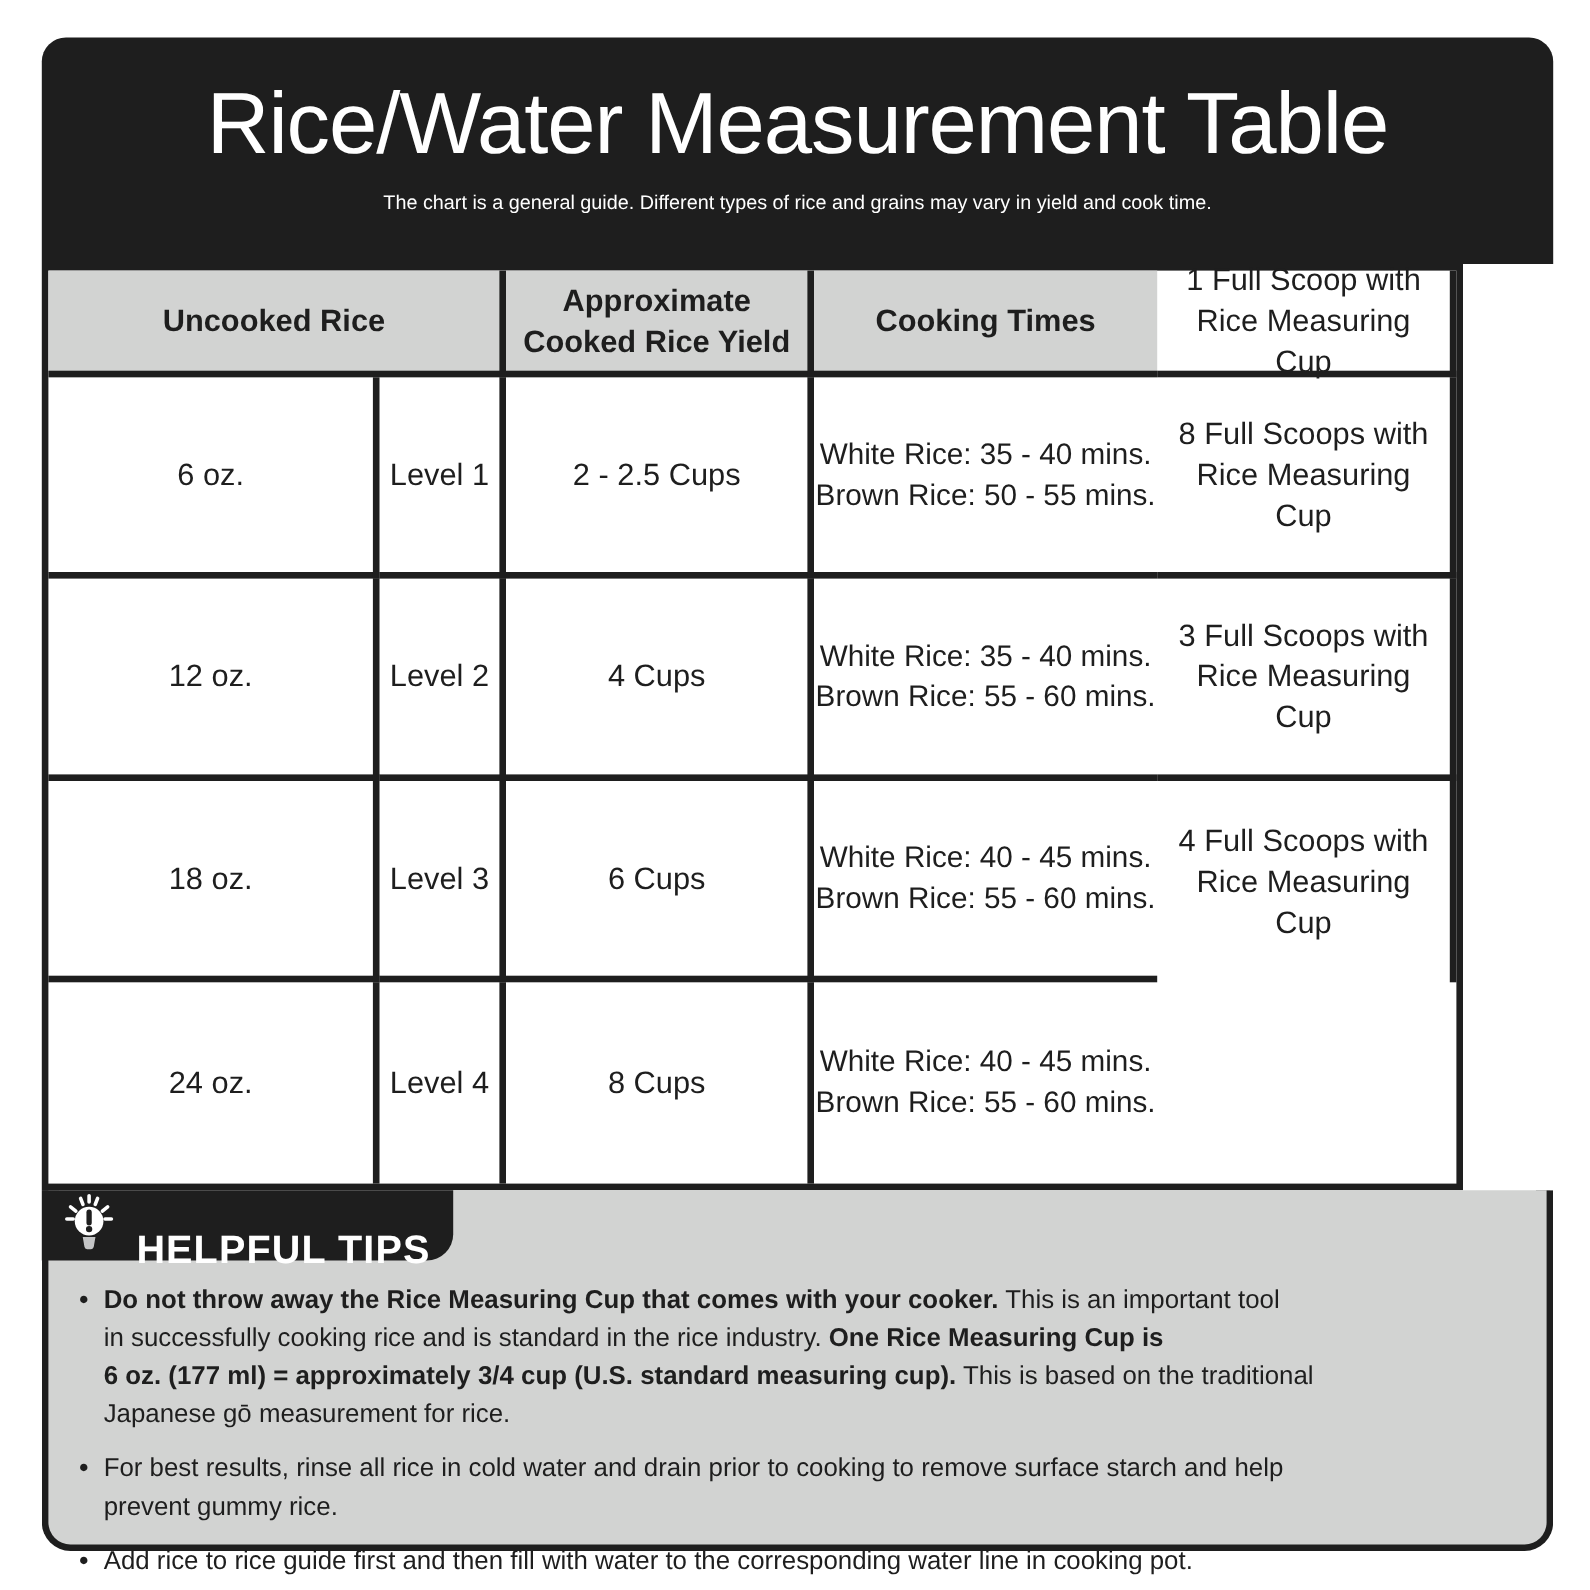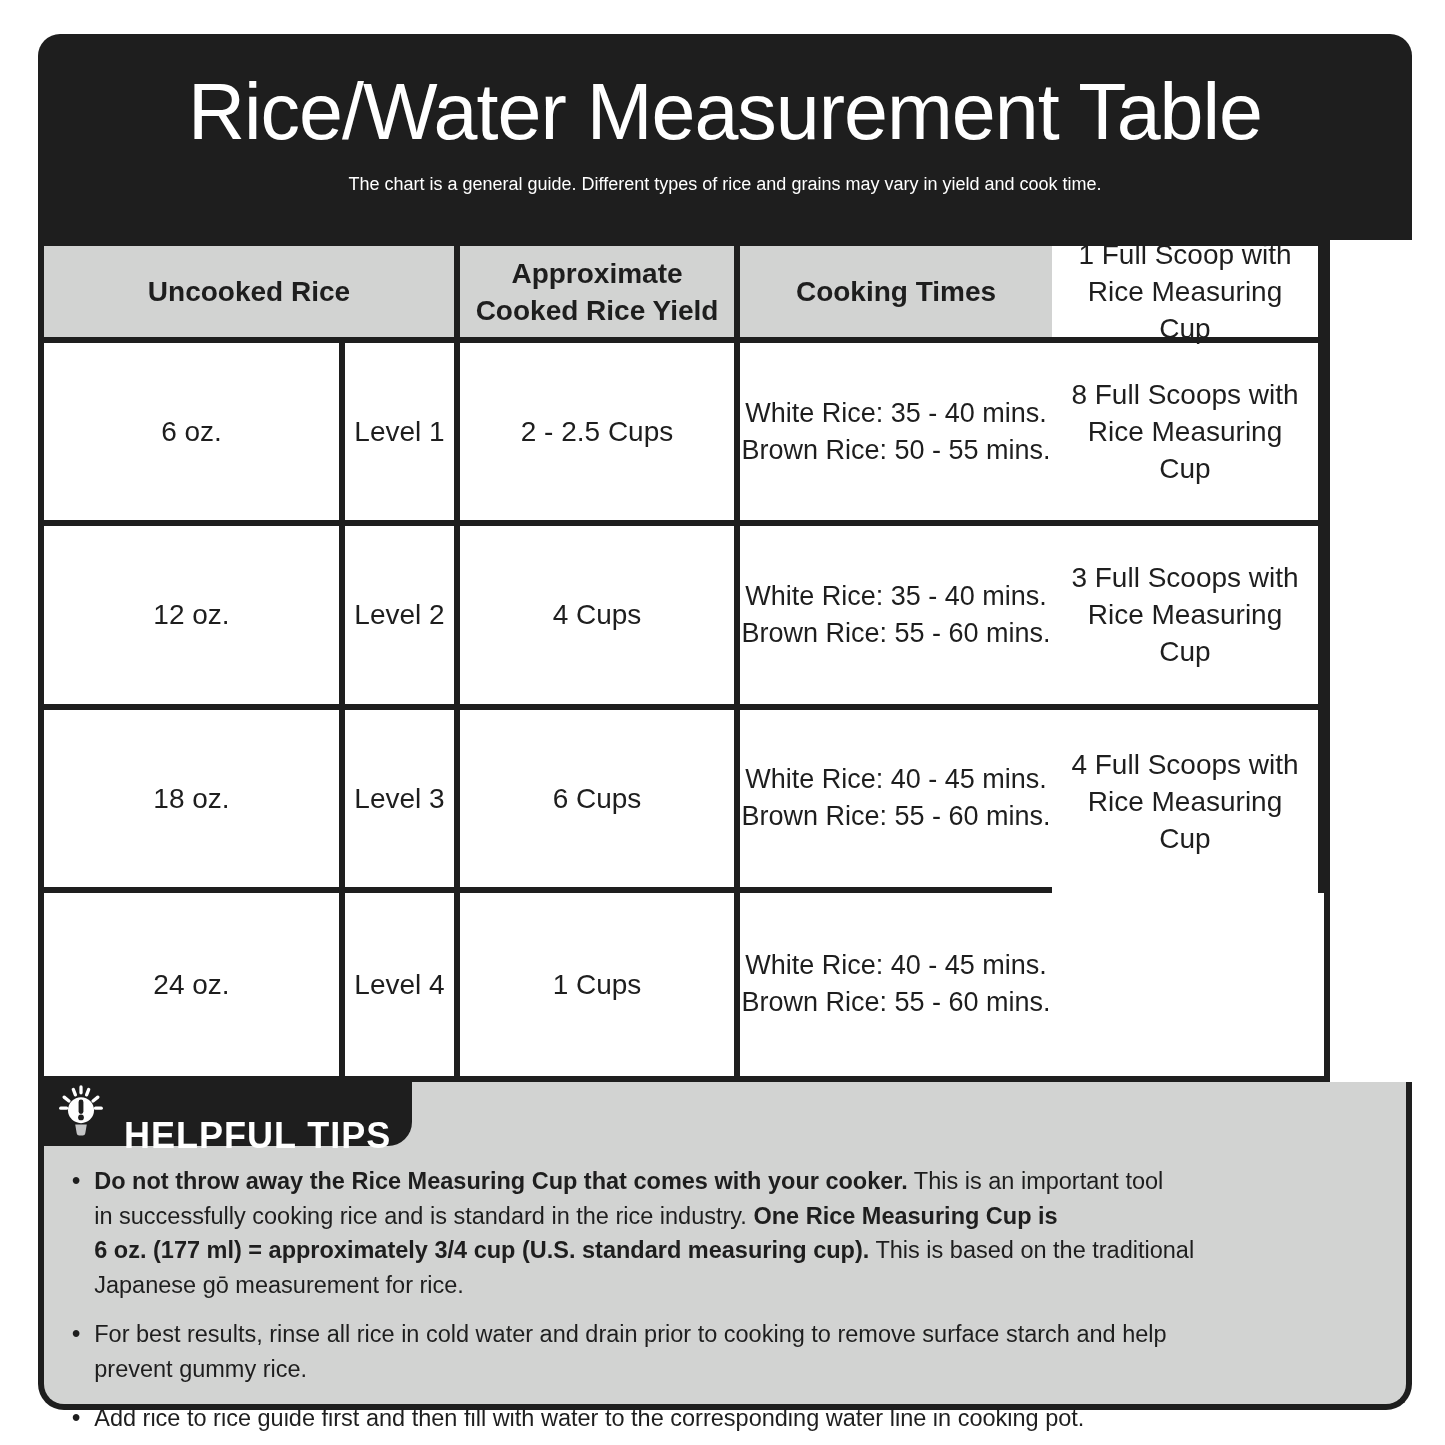--- a/index.html
+++ b/index.html
@@ -121,21 +121,21 @@
     <div class="cell">6 Cups</div>
     <div class="cell lastcol">
       <div class="time-line">White Rice: 40 - 45 mins.</div>
       <div class="time-line">Brown Rice: 55 - 60 mins.</div>
     </div>
 
     <div class="cell lastrow">4 Full Scoops with
 Rice Measuring Cup</div>
     <div class="cell lastrow">24 oz.</div>
     <div class="cell lastrow">Level 4</div>
-    <div class="cell lastrow">1 Cups</div>
+    <div class="cell lastrow">8 Cups</div>
     <div class="cell lastcol lastrow">
       <div class="time-line">White Rice: 40 - 45 mins.</div>
       <div class="time-line">Brown Rice: 55 - 60 mins.</div>
     </div>
   </div>
 
   <div class="tips">
     <div class="tips-label">
       <svg width="54" height="58" viewBox="0 0 56 60">
         <g stroke="#ffffff" stroke-width="3.4" stroke-linecap="round">

